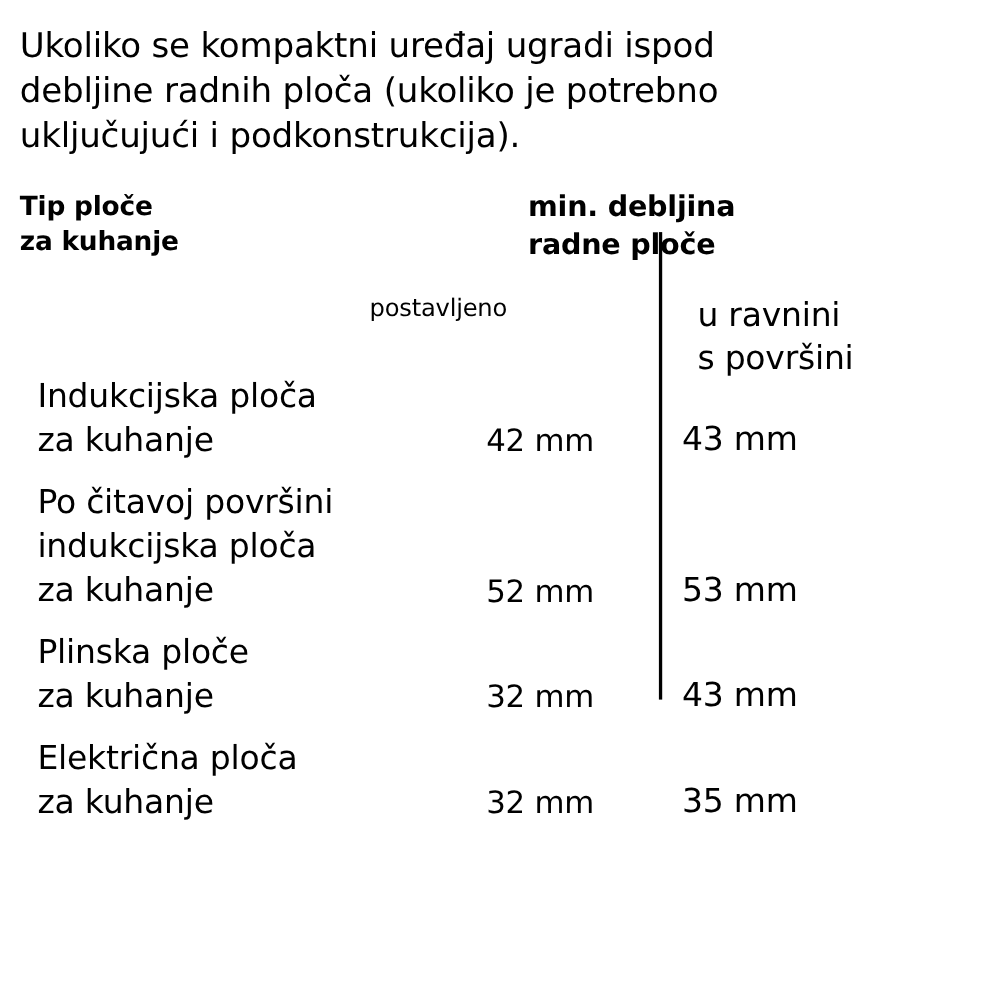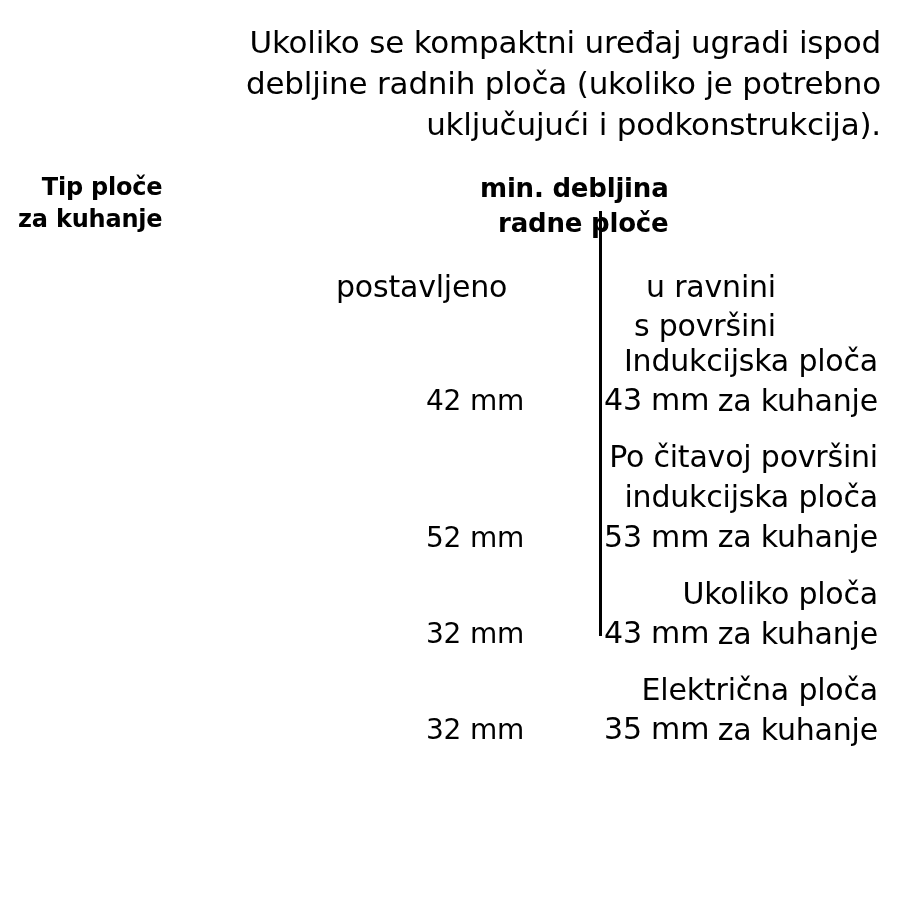--- a/index.html
+++ b/index.html
@@ -12,22 +12,21 @@
     height: 899px;
     font-family: "DejaVu Sans", sans-serif;
     color: #000000;
     overflow: hidden;
   }
   .page {
     position: relative;
     width: 899px;
     height: 785px;
     box-sizing: border-box;
-    padding: 22px 18px 0 18px;
-    text-align: right;
+    padding: 22px 36px 0 18px;
   }
 
   .intro {
     font-size: 31px;
     line-height: 1.32;
     letter-spacing: -0.2px;
     margin: 0 0 26px 0;
     max-width: 880px;
   }
   .intro span { display: block; }
@@ -63,21 +62,21 @@
   .hdr-left span, .hdr-right span { display: block; }
 
   .subhdr {
     position: relative;
     height: 74px;
   }
   .sub-a {
     position: absolute;
     left: 318px;
     top: 0;
-    font-size: 30px;
+    font-size: 22px;
     line-height: 1.3;
     letter-spacing: -0.2px;
   }
   .sub-b {
     position: absolute;
     left: 616px;
     top: 0;
     font-size: 30px;
     line-height: 1.3;
     letter-spacing: -0.2px;
@@ -93,20 +92,21 @@
     height: 425px;
     background: #000000;
   }
 
   .rows {
     position: relative;
   }
   .row {
     position: relative;
     min-height: 48px;
+    margin-left: 16px;
   }
   .row-label {
     font-size: 30px;
     line-height: 1.34;
     letter-spacing: -0.2px;
     padding-bottom: 2px;
   }
   .row-label span { display: block; }
   .row-vals {
     position: relative;
@@ -188,21 +188,21 @@
         <div class="row-vals">
           <div class="val-a">52 mm</div>
           <div class="val-b">53 mm</div>
         </div>
       </div>
 
       <div class="row-spacer"></div>
 
       <div class="row">
         <div class="row-label">
-          <span>Ukoliko ploča</span>
+          <span>Plinska ploče</span>
           <span>za kuhanje</span>
         </div>
         <div class="row-vals">
           <div class="val-a">32 mm</div>
           <div class="val-b">43 mm</div>
         </div>
       </div>
 
       <div class="row-spacer"></div>
 

